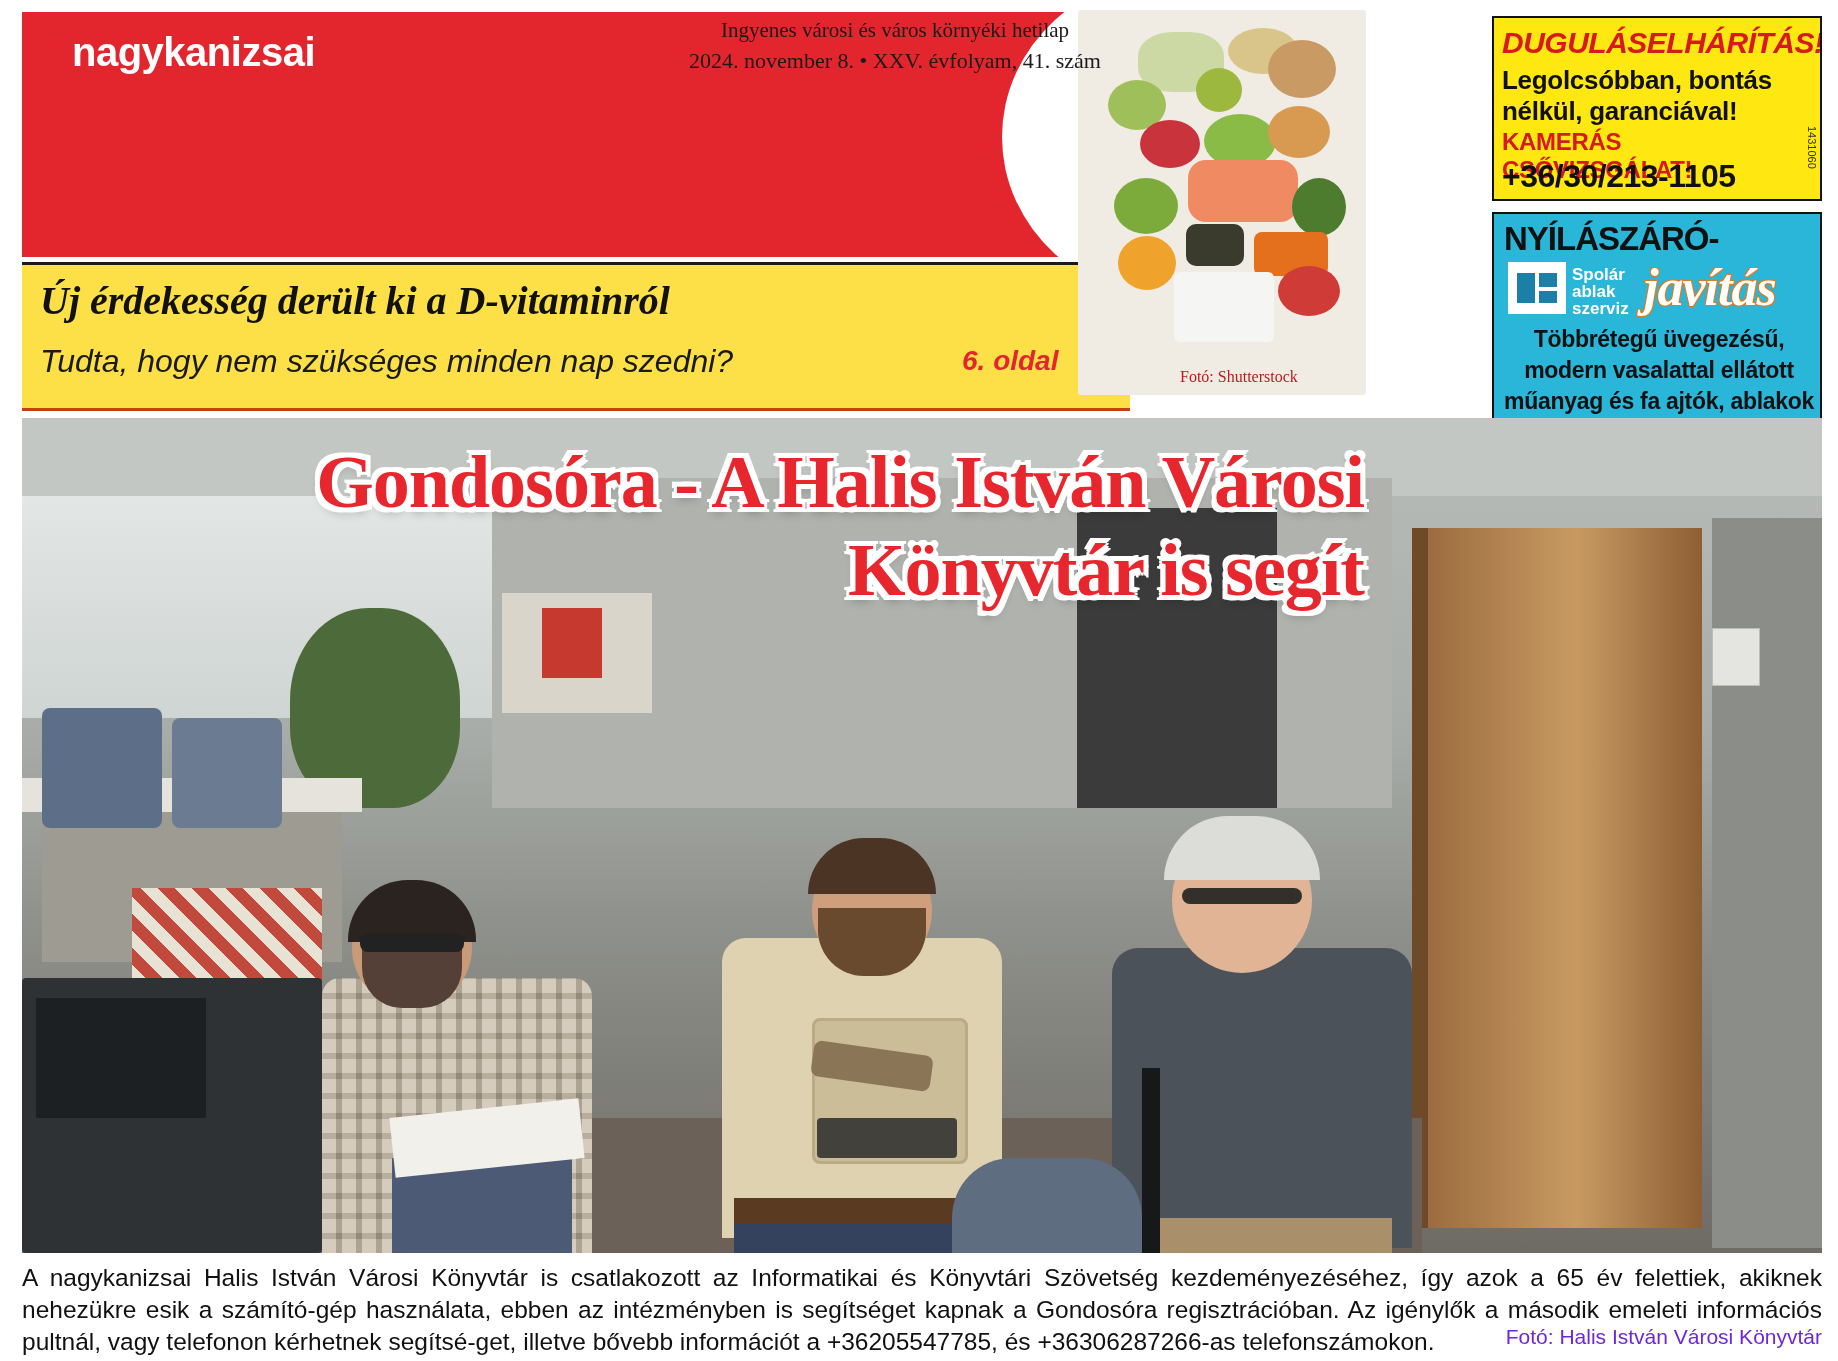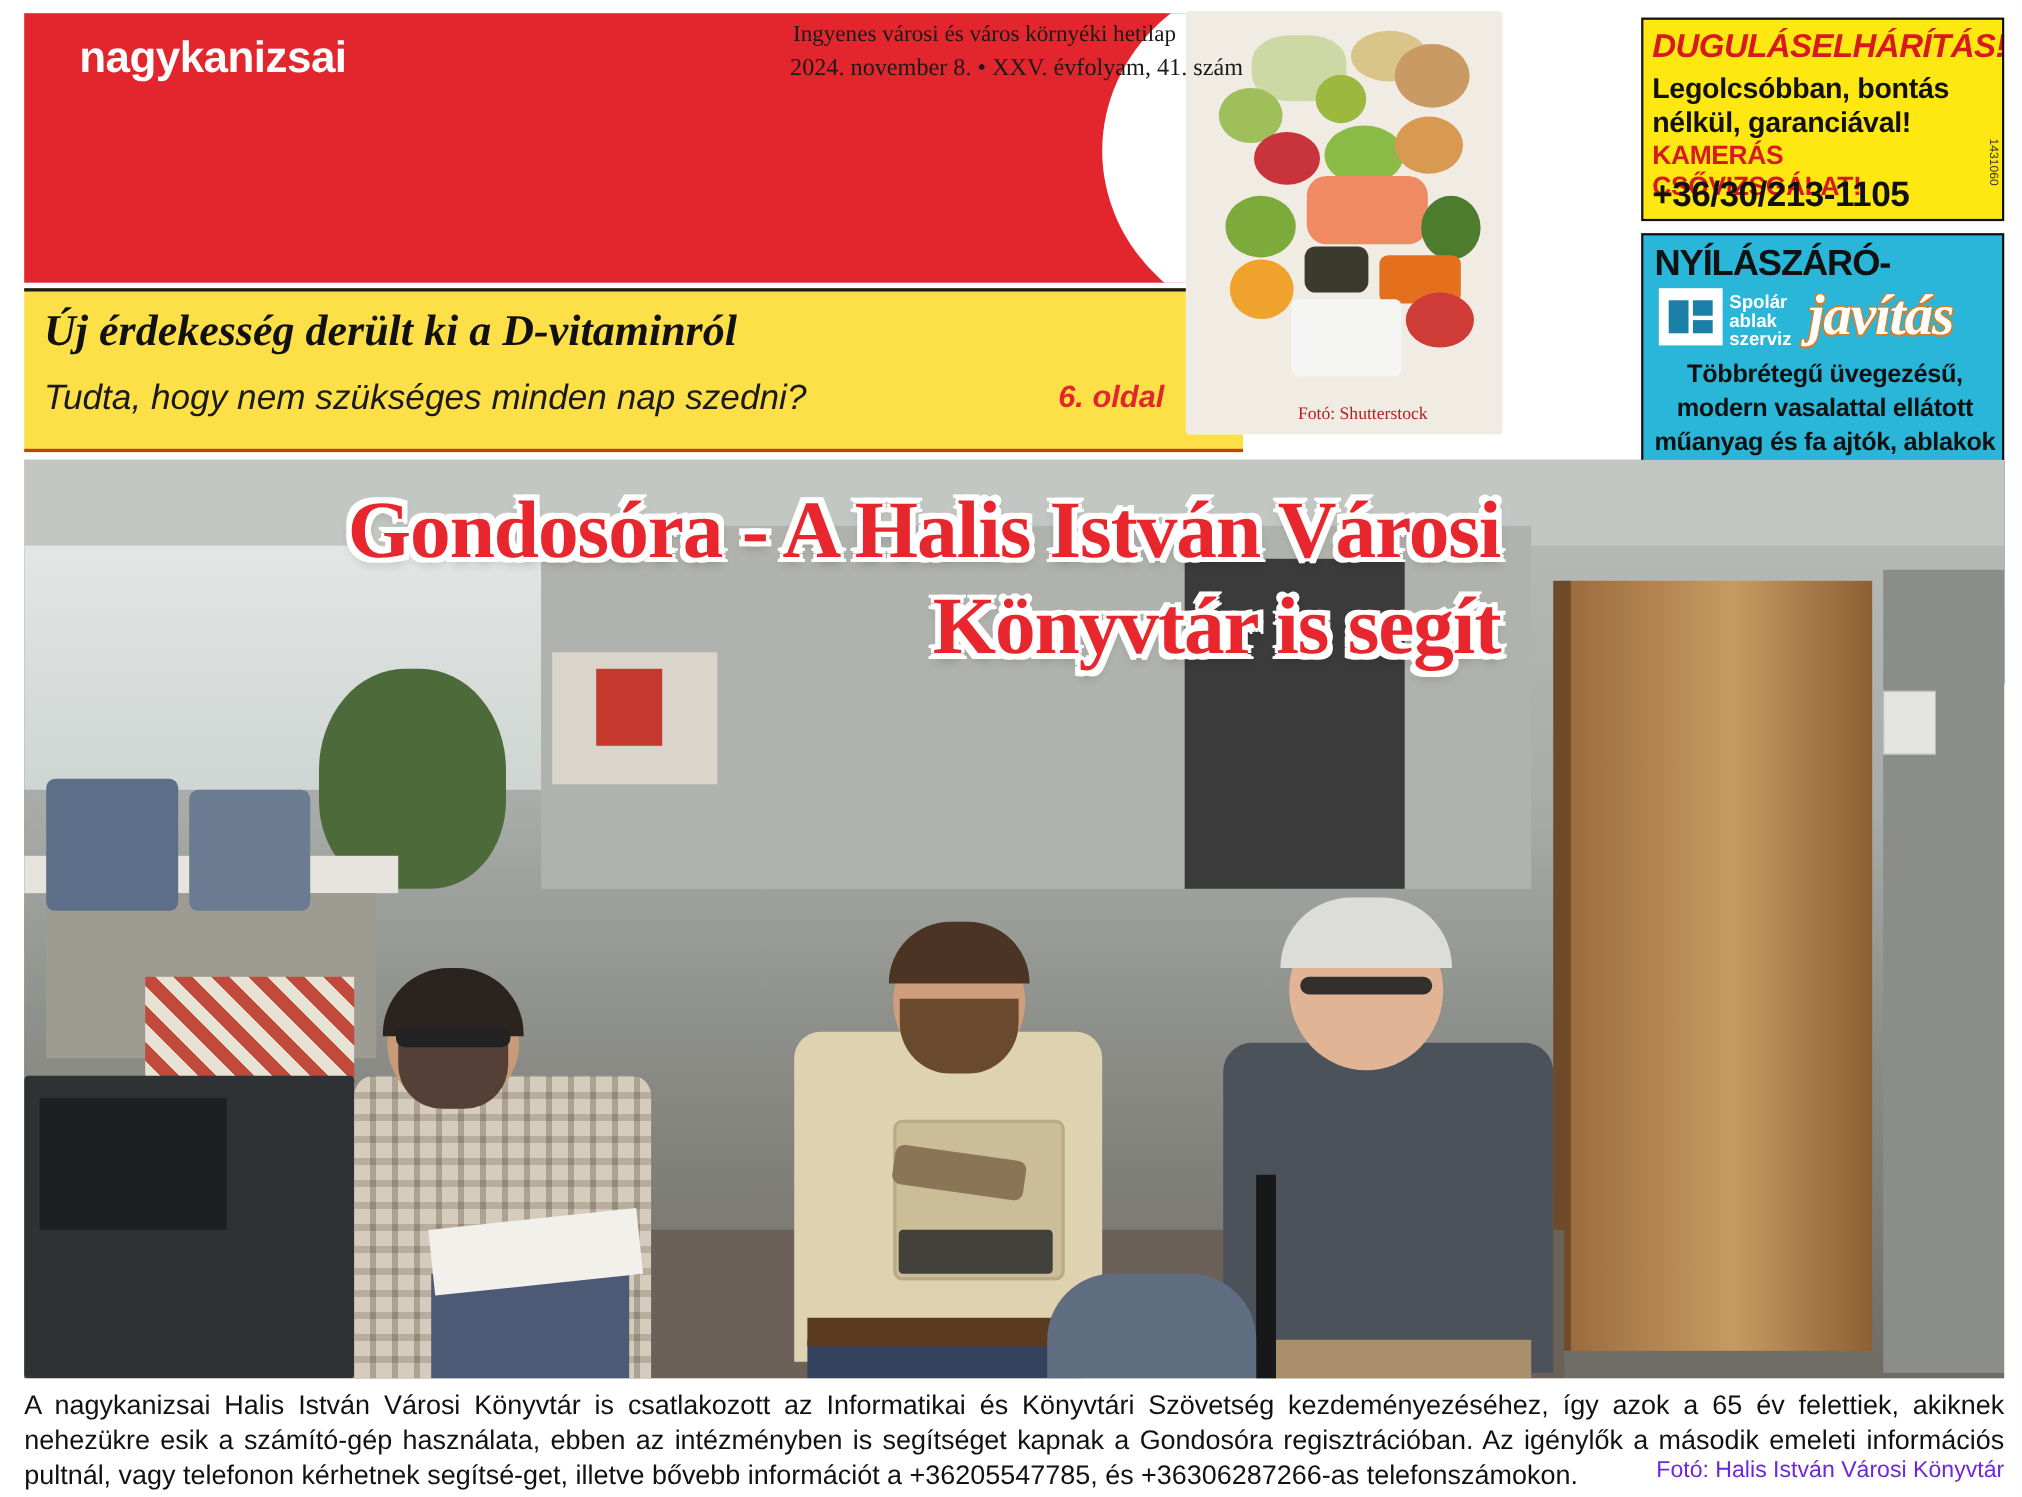--- a/index.html
+++ b/index.html
@@ -74,21 +74,20 @@
     color: #1a1a1a;
     font-family: "Liberation Serif", serif;
     z-index: 5;
   }
   .issue-info .line1 {
     font-size: 21px;
     margin-bottom: 5px;
   }
   .issue-info .line2 {
     font-size: 22px;
-    text-align: right;
   }
 
   
   .food-photo {
     position: absolute;
     left: 1078px;
     top: 10px;
     width: 288px;
     height: 385px;
     overflow: hidden;

